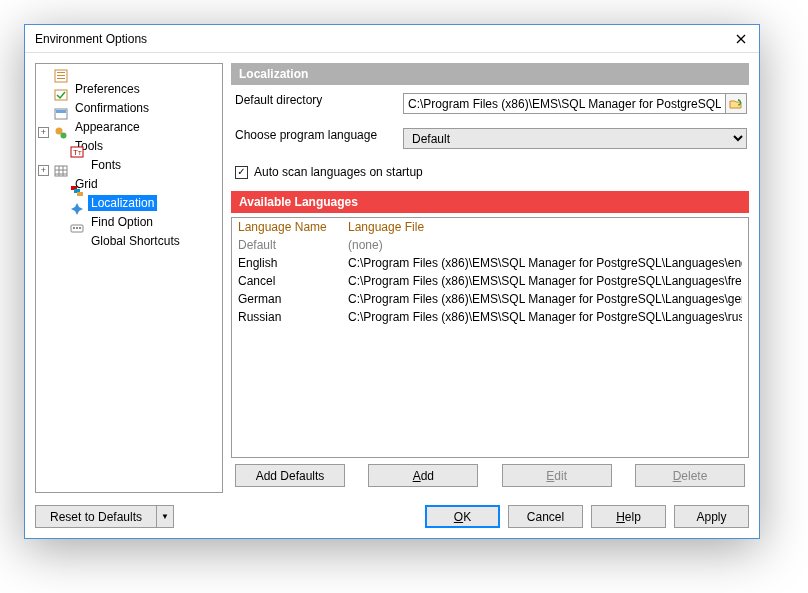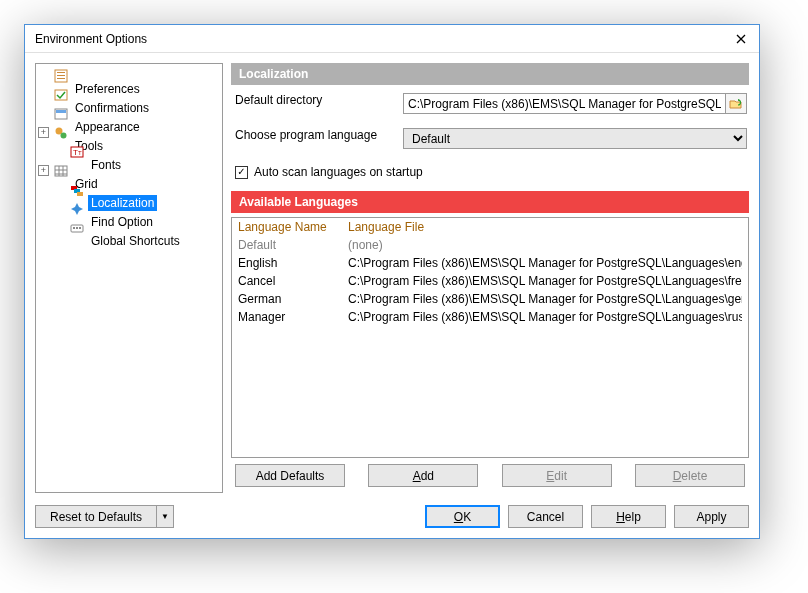--- a/index.html
+++ b/index.html
@@ -418,21 +418,21 @@
               </div>
               <div class="list-row">
                 <span class="col1">Cancel</span>
                 <span class="col2">C:\Program Files (x86)\EMS\SQL Manager for PostgreSQL\Languages\french.lng</span>
               </div>
               <div class="list-row">
                 <span class="col1">German</span>
                 <span class="col2">C:\Program Files (x86)\EMS\SQL Manager for PostgreSQL\Languages\german.lng</span>
               </div>
               <div class="list-row">
-                <span class="col1">Manager</span>
+                <span class="col1">Russian</span>
                 <span class="col2">C:\Program Files (x86)\EMS\SQL Manager for PostgreSQL\Languages\russian.lng</span>
               </div>
             </div>
       </div>
 
       <div class="btn-row">
         <div class="btn">Add Defaults</div>
         <div class="btn"><u>A</u>dd</div>
         <div class="btn disabled"><u>E</u>dit</div>
         <div class="btn disabled"><u>D</u>elete</div>

